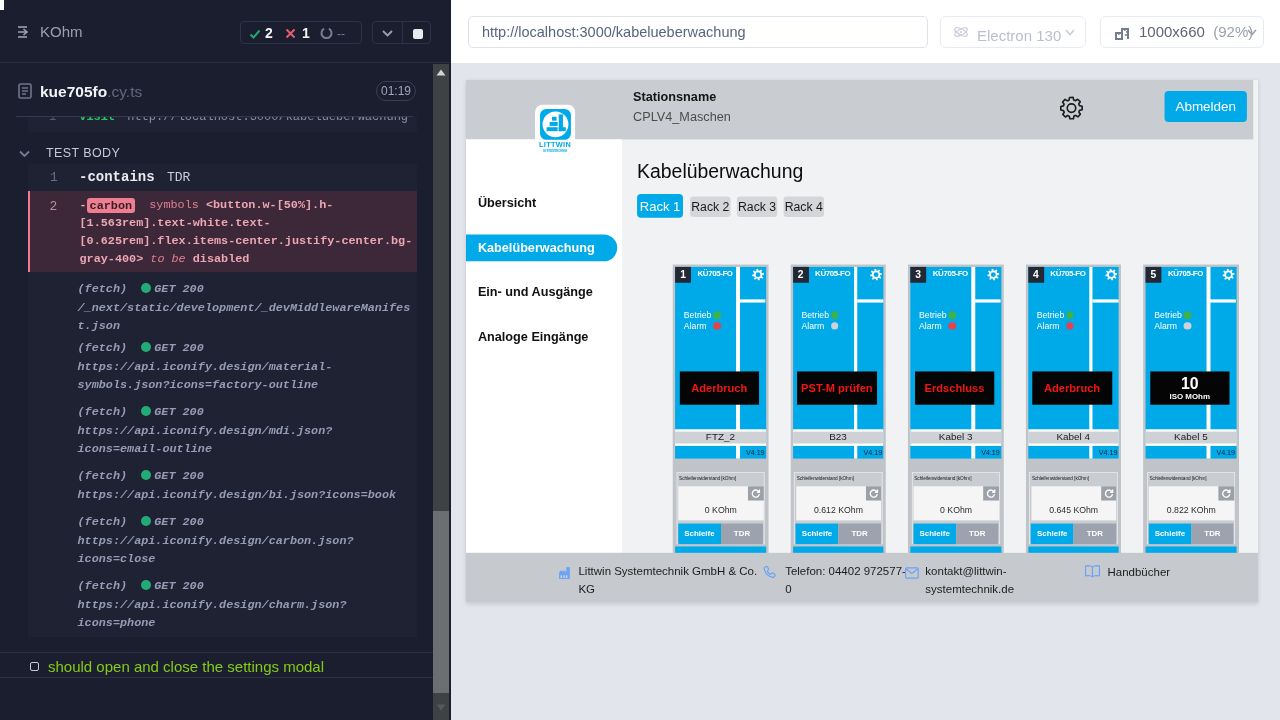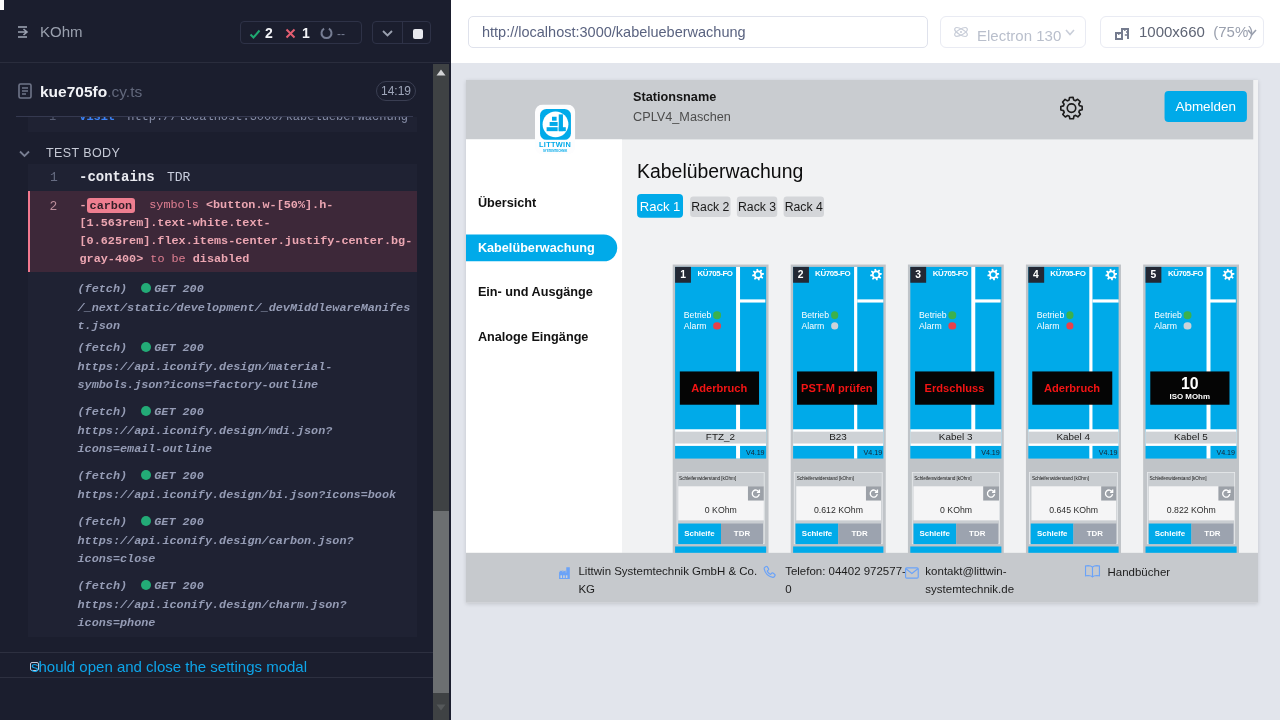--- a/index.html
+++ b/index.html
@@ -45,26 +45,26 @@
       <div class="abs" style="left:29px;top:-1px;width:1px;height:23px;background:#2e3247;"></div>
       <div class="abs" style="left:40px;top:6.5px;width:10px;height:10px;background:#e8e9ee;border-radius:2px;"></div>
     </div>
   </div>
 
   <svg class="abs" style="left:18px;top:83px" width="14" height="16" viewBox="0 0 14 16">
     <rect x="1" y="1" width="12" height="14" rx="1.5" fill="none" stroke="#6f7589" stroke-width="1.6"></rect>
     <path d="M4,5 H10 M4,8 H10 M4,11 H8" stroke="#6f7589" stroke-width="1.3" fill="none"></path>
   </svg>
   <div class="abs" style="left:40px;top:83px;font-size:15.5px;color:#f2f3f7;"><b>kue705fo</b><span style="color:#62687c;">.cy.ts</span></div>
-  <div class="abs" style="left:376px;top:81px;width:40px;height:20px;border:1px solid #3a3e52;border-radius:10px;text-align:center;line-height:18px;font-size:12px;color:#9fa6ba;">14:19</div>
+  <div class="abs" style="left:376px;top:81px;width:40px;height:20px;border:1px solid #3a3e52;border-radius:10px;text-align:center;line-height:18px;font-size:12px;color:#9fa6ba;">01:19</div>
 
   <div class="abs" style="left:16px;top:116px;width:397px;height:1px;background:#353950;"></div>
 
   <div class="abs mono" style="left:28px;top:117px;width:389px;height:15px;background:#1f2233;overflow:hidden;">
-    <div class="abs" style="left:0;top:-7px;font-size:12px;white-space:nowrap;"><span style="display:inline-block;width:21px;"></span><span style="color:#565c72;">1</span><span style="display:inline-block;width:23px;"></span><b style="color:#3b82f6;">visit</b><span style="display:inline-block;width:12px;"></span><span style="color:#868da6;">http://localhost:3000/kabelueberwachung</span></div>
+    <div class="abs" style="left:0;top:-7px;font-size:12px;white-space:nowrap;"><span style="display:inline-block;width:21px;"></span><span style="color:#565c72;">1</span><span style="display:inline-block;width:23px;"></span><b style="color:#22c55e;">visit</b><span style="display:inline-block;width:12px;"></span><span style="color:#868da6;">http://localhost:3000/kabelueberwachung</span></div>
   </div>
 
   <svg class="abs" style="left:19px;top:150px" width="11" height="8" viewBox="0 0 11 8">
       <path d="M1,1.5 L5.5,6 L10,1.5" stroke="#787e92" stroke-width="1.8" fill="none"></path>
     </svg>
   <div class="abs" style="left:46px;top:146px;font-size:12.5px;color:#c6cad6;letter-spacing:0.4px;">TEST BODY</div>
 </div>
 
 <div class="abs mono" style="left:28px;top:164px;width:389px;height:473px;background:#1f2233;">
 
@@ -72,21 +72,21 @@
     <span class="abs" style="left:22px;top:6px;color:#666c82;">1</span>
     <b class="abs" style="left:51px;top:5px;color:#e9eaf0;font-size:14px;">-contains</b>
     <span class="abs" style="left:139px;top:6px;color:#c9cede;">TDR</span>
   </div>
 
   <div class="abs" style="left:0;top:27px;width:389px;height:81px;background:#3d2839;border-left:2.5px solid #f3798f;">
     <span class="abs" style="left:19.5px;top:8px;font-size:13px;color:#bb8d9b;">2</span>
     <div class="abs" style="left:49.5px;top:6px;white-space:pre;font-size:11.8px;line-height:17.9px;color:#eca6b2;font-weight:bold;">-<span style="background:#ee7e90;color:#321f28;border-radius:3px;padding:0.5px 3px;">carbon</span>  <span style="font-weight:normal;color:#e07f92;">symbols</span> &lt;button.w-[50%].h-
 [1.563rem].text-white.text-
 [0.625rem].flex.items-center.justify-center.bg-
-gray-400&gt; <span style="font-weight:normal;color:#e07f92;">to be</span> disabled</div>
+gray-400&gt; <span style="font-weight:normal;color:#e07f92;font-style:italic;">to be</span> disabled</div>
   </div>
   <div class="fetch abs" style="top:116px;">(fetch)  <span class="dot"></span>GET 200
 /_next/static/development/_devMiddlewareManifes
 t.json</div>
   <div class="fetch abs" style="top:175px;">(fetch)  <span class="dot"></span>GET 200
 https://api.iconify.design/material-
 symbols.json?icons=factory-outline</div>
   <div class="fetch abs" style="top:239px;">(fetch)  <span class="dot"></span>GET 200
 https://api.iconify.design/mdi.json?
 icons=email-outline</div>
@@ -99,21 +99,21 @@
 https://api.iconify.design/charm.json?
 icons=phone</div>
 </div>
 <style>
   .fetch { left:49.5px; white-space:pre; font-size:11.8px; line-height:18.6px; color:#959cb5; font-style:italic; font-weight:bold; }
   .dot { display:inline-block; width:10px; height:10px; border-radius:50%; background:#23ab77; margin-right:3px; vertical-align:-1px; }
 </style>
 
 <div class="abs" style="left:0;top:652px;width:433px;height:26px;border-top:1px solid #2d3040;border-bottom:1px solid #2d3040;background:#1b1e2e;">
   <div class="abs" style="left:30px;top:9px;width:9px;height:9px;border:1.6px solid #c3c8d8;border-radius:2px;"></div>
-  <div class="abs" style="left:31px;top:5px;font-size:15px;color:#0ea5e9;">should open and close the settings modal</div>
+  <div class="abs" style="left:48px;top:5px;font-size:15px;color:#84cc16;">should open and close the settings modal</div>
 </div>
 
 <div class="abs" style="left:433px;top:64px;width:16px;height:656px;background:#3f4244;">
   <svg class="abs" style="left:3px;top:5px" width="10" height="7" viewBox="0 0 10 7">
       <path d="M5,0.5 L9.5,6.5 H0.5 Z" fill="#d3d4d6"></path>
     </svg>
   <div class="abs" style="left:0;top:447px;width:16px;height:182px;background:#6c6f71;"></div>
   <svg class="abs" style="left:3px;top:640px" width="10" height="7" viewBox="0 0 10 7">
       <path d="M5,6.5 L9.5,0.5 H0.5 Z" fill="#55585a"></path>
     </svg>
@@ -135,21 +135,21 @@
         <path d="M1,1 L5,5.5 L9,1" stroke="#c9ced9" stroke-width="1.6" fill="none"></path>
       </svg>
   </div>
 
   <div class="abs" style="left:649px;top:16px;width:164px;height:31.5px;border:1px solid #e9ebf3;border-radius:6px;">
     <svg class="abs" style="left:13px;top:6px" width="18" height="18" viewBox="0 0 18 18">
       <path d="M2,16 V10 H8 V16 Z M8,16 V6 H14 V16" fill="none" stroke="#747b8e" stroke-width="2"></path>
       <path d="M10.8,6 V8 M13.99,9 H12 M10.8,12 H14 M4.8,10 V12" stroke="#747b8e" stroke-width="1.3"></path>
       <path d="M14,6 V16 H8 V6 Z" fill="#747b8e" opacity="0"></path>
     </svg>
-    <div class="abs" style="left:38px;top:6px;font-size:15px;color:#5f6575;">1000x660&nbsp; <span style="color:#9aa0ae;">(75%)</span></div>
+    <div class="abs" style="left:38px;top:6px;font-size:15px;color:#5f6575;">1000x660&nbsp; <span style="color:#9aa0ae;">(92%)</span></div>
     <svg class="abs" style="left:146px;top:12px" width="10" height="7" viewBox="0 0 10 7">
         <path d="M1,1 L5,5.5 L9,1" stroke="#9aa0ae" stroke-width="1.6" fill="none"></path>
       </svg>
   </div>
 </div>
 
 <div class="abs" style="left:466px;top:80px;width:792px;height:523px;box-shadow:0 1px 4px rgba(0,0,0,0.14);overflow:hidden;">
 <div class="abs" style="left:0;top:0;width:1000px;height:660px;background:#f1f2f3;transform:scale(0.792);transform-origin:0 0;">
 
   <div class="abs" style="left:0;top:0;width:994px;height:75px;background:#c9ccd0;"></div>

